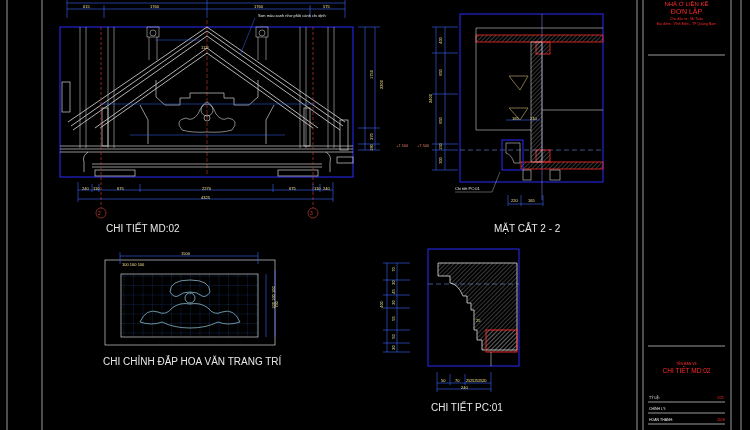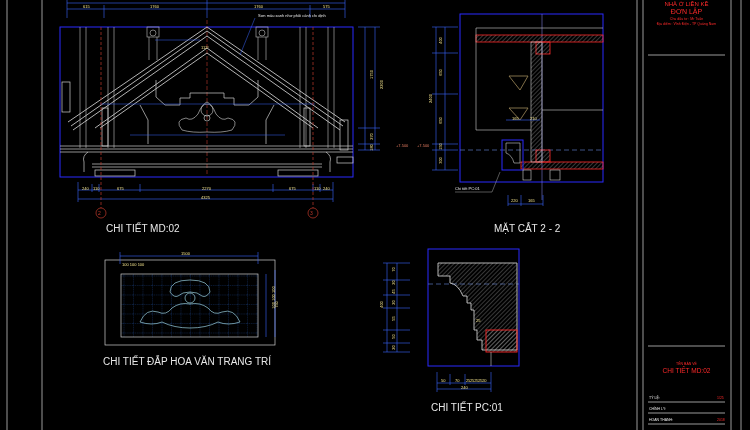--- a/index.html
+++ b/index.html
@@ -279,21 +279,21 @@
   <span>100</span>
   <span>100</span>
   <span>100</span>
 </div>
 <div class="dim" style="left:262px;top:295px;transform:rotate(-90deg);">
   <span>100</span>
   <span>100</span>
   <span>100</span>
 </div>
 <div class="dim" style="left:273px;top:302px;transform:rotate(-90deg);">750</div>
-<div class="lbl" style="left:103px;top:356px;font-size:10px;">CHI TIẾT ĐẮP HOA VĂN TRANG TRÍ</div>
+<div class="lbl" style="left:103px;top:356px;font-size:10px;">CHI CHỈNH ĐẮP HOA VĂN TRANG TRÍ</div>
 
 <div class="dim" style="left:378px;top:302px;transform:rotate(-90deg);">400</div>
 <div class="dim" style="left:391px;top:267px;transform:rotate(-90deg);">70</div>
 <div class="dim" style="left:391px;top:280px;transform:rotate(-90deg);">20</div>
 <div class="dim" style="left:391px;top:289px;transform:rotate(-90deg);">45</div>
 <div class="dim" style="left:391px;top:300px;transform:rotate(-90deg);">20</div>
 <div class="dim" style="left:391px;top:316px;transform:rotate(-90deg);">55</div>
 <div class="dim" style="left:391px;top:334px;transform:rotate(-90deg);">50</div>
 <div class="dim" style="left:391px;top:345px;transform:rotate(-90deg);">20</div>
 <div class="dim" style="left:476px;top:318px;">25</div>

